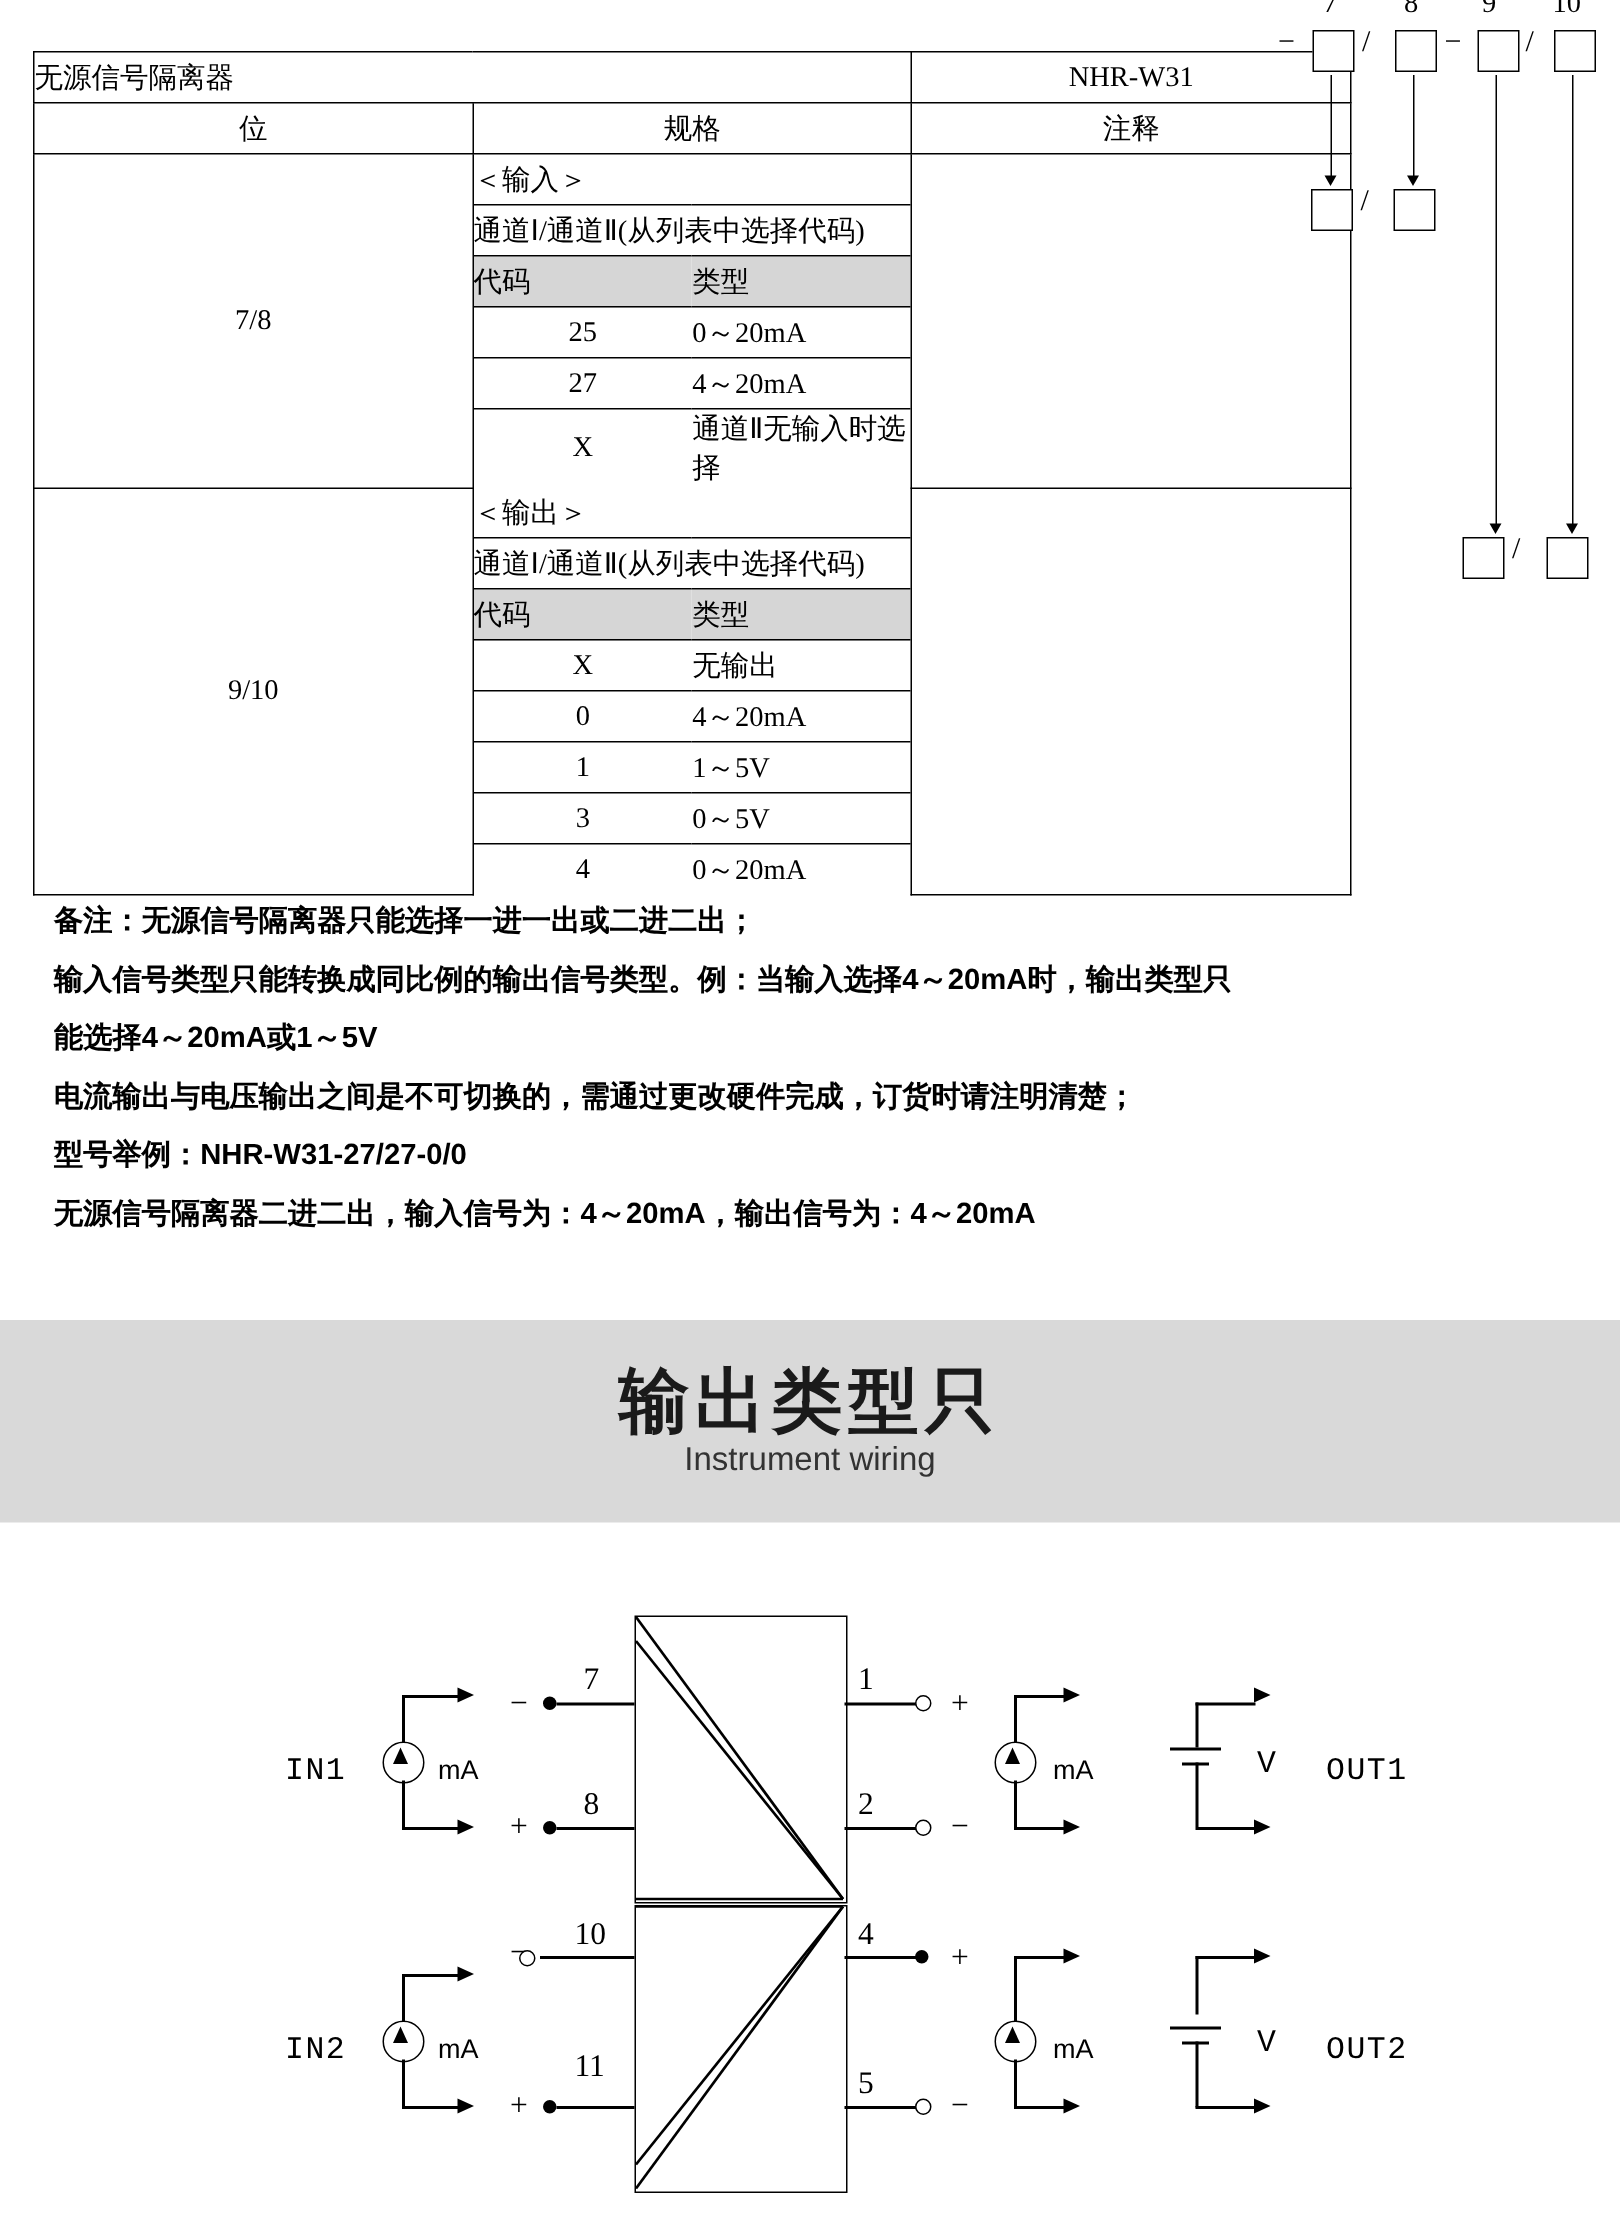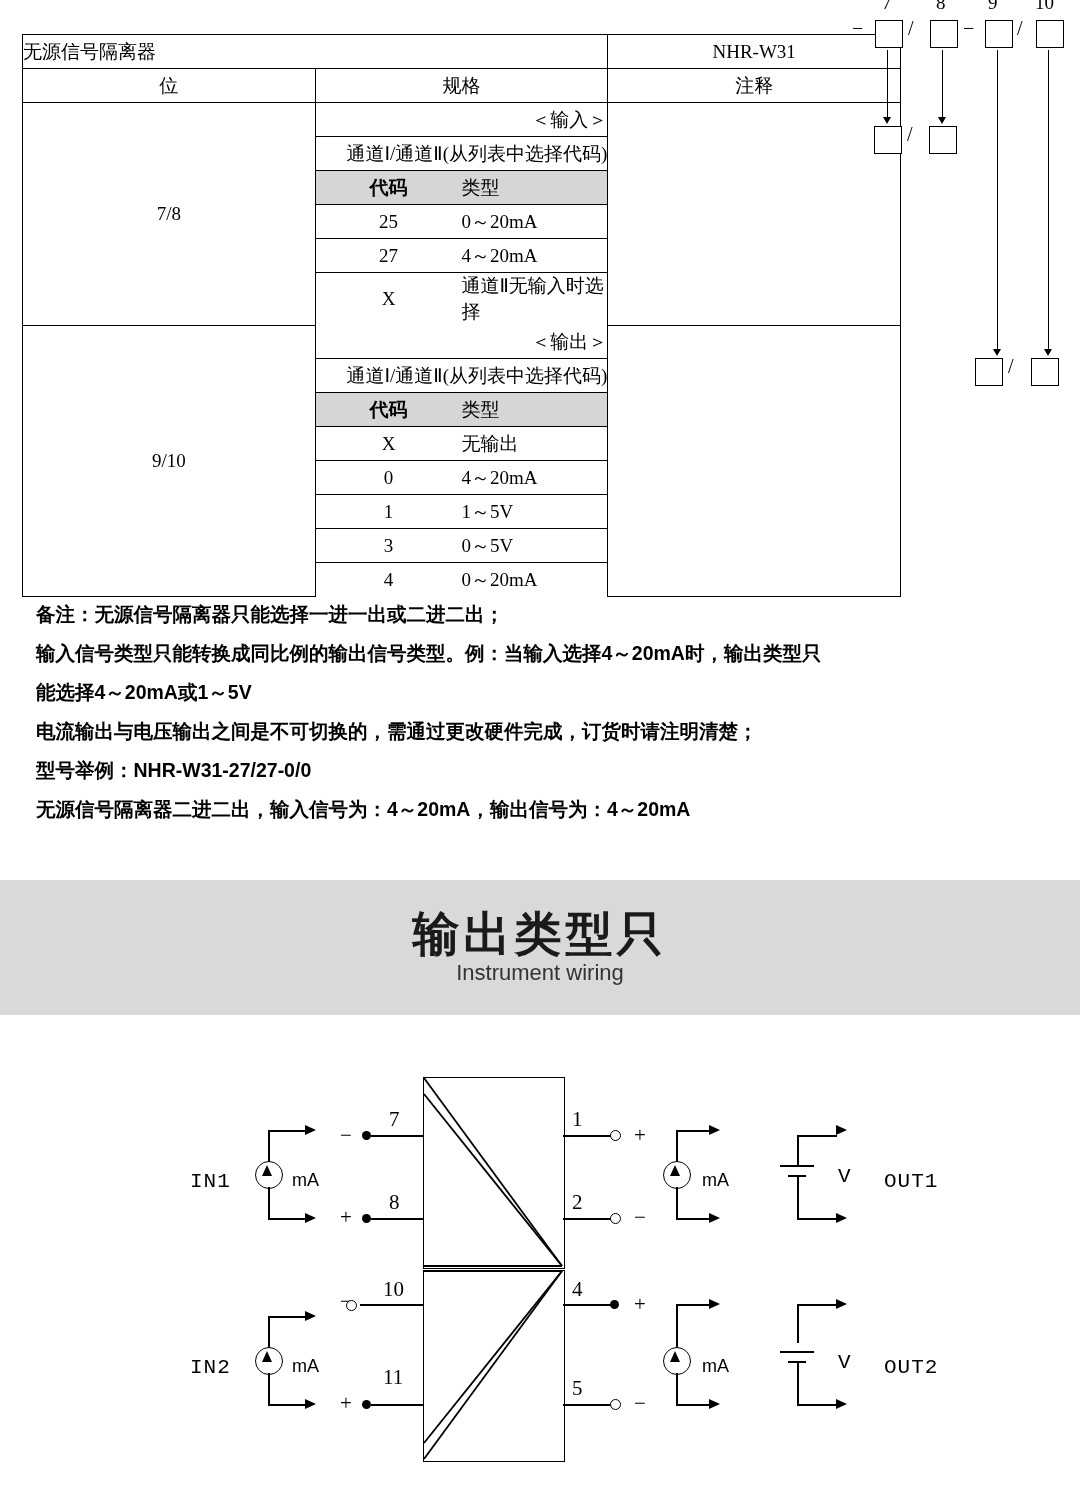--- a/index.html
+++ b/index.html
@@ -63,23 +63,23 @@
     table-layout: fixed;
   }
   table.inner-t td {
     border: none;
     border-bottom: 1px solid #000;
     height: 33px;
     font-size: 19px;
     vertical-align: middle;
   }
   table.inner-t tr:last-child td { border-bottom: none; }
-  .ind1 { padding-left: 32px; text-align: right; }
+  .ind1 { padding-left: 32px; }
   .code-row { background: #d6d6d6; }
-  .code-hdr-c { width: 120px; text-align: center; font-weight: bold; }
+  .code-hdr-c { width: 120px; font-weight: normal; }
   .code-hdr-t { padding-left: 8px; }
   .val-c { width: 120px; text-align: center; }
   .val-t { padding-left: 8px; }
 
   
   .codediag {
     position: absolute;
     left: 845px;
     top: 0px;
     width: 220px;

